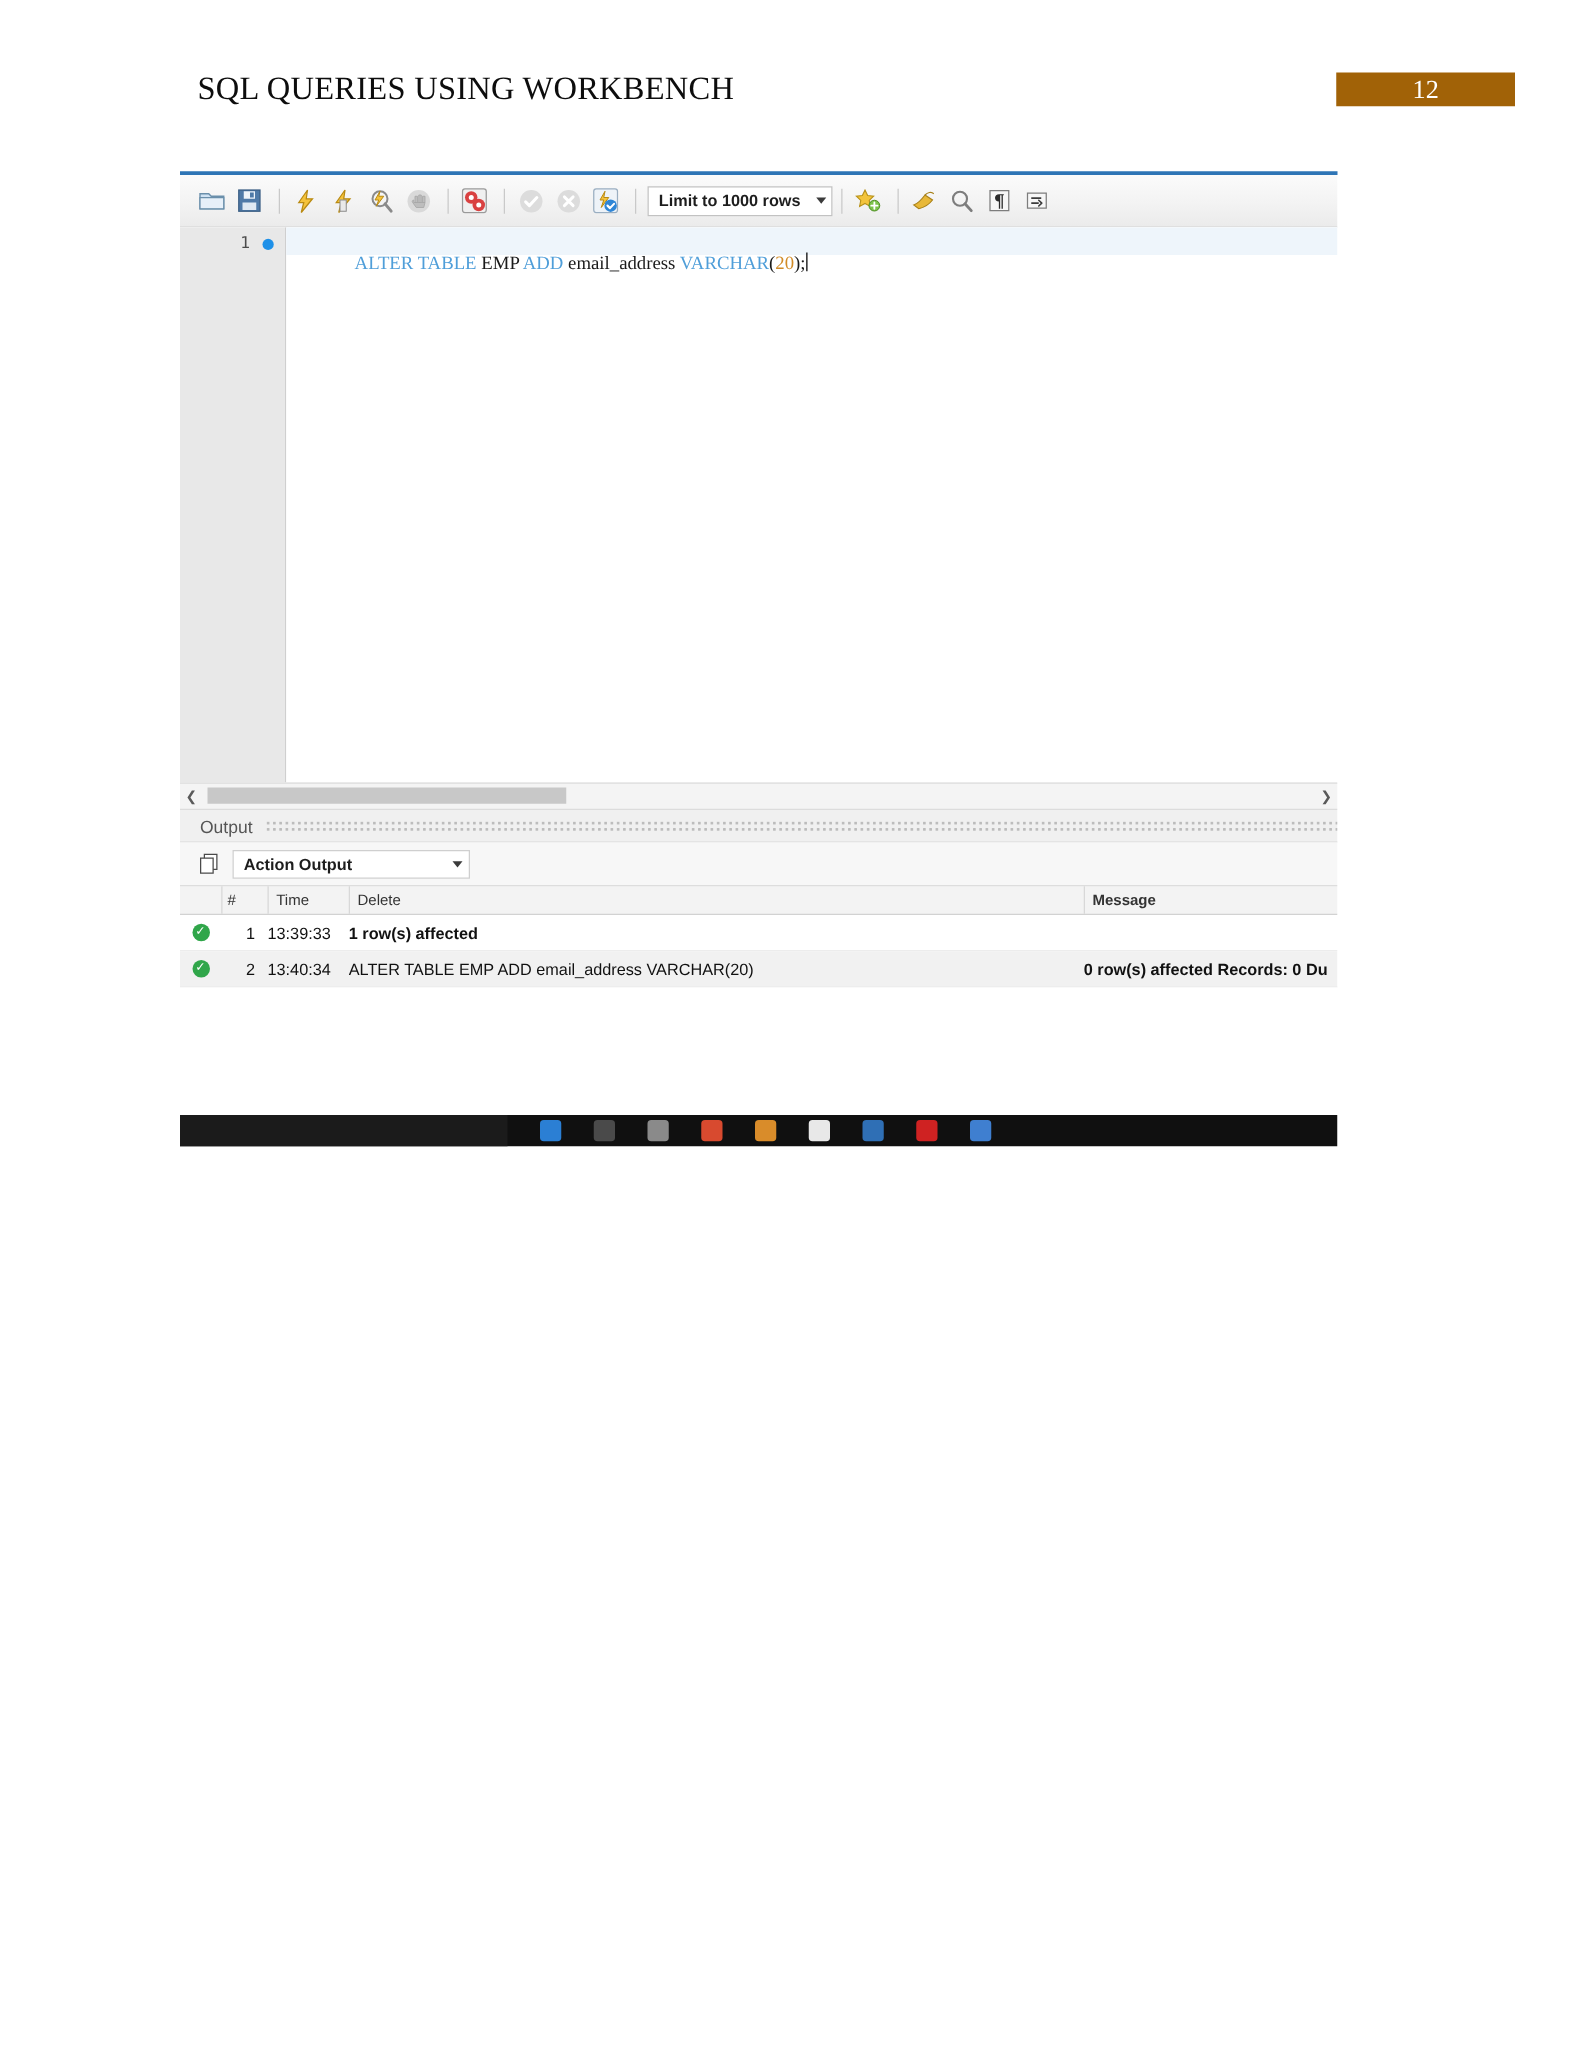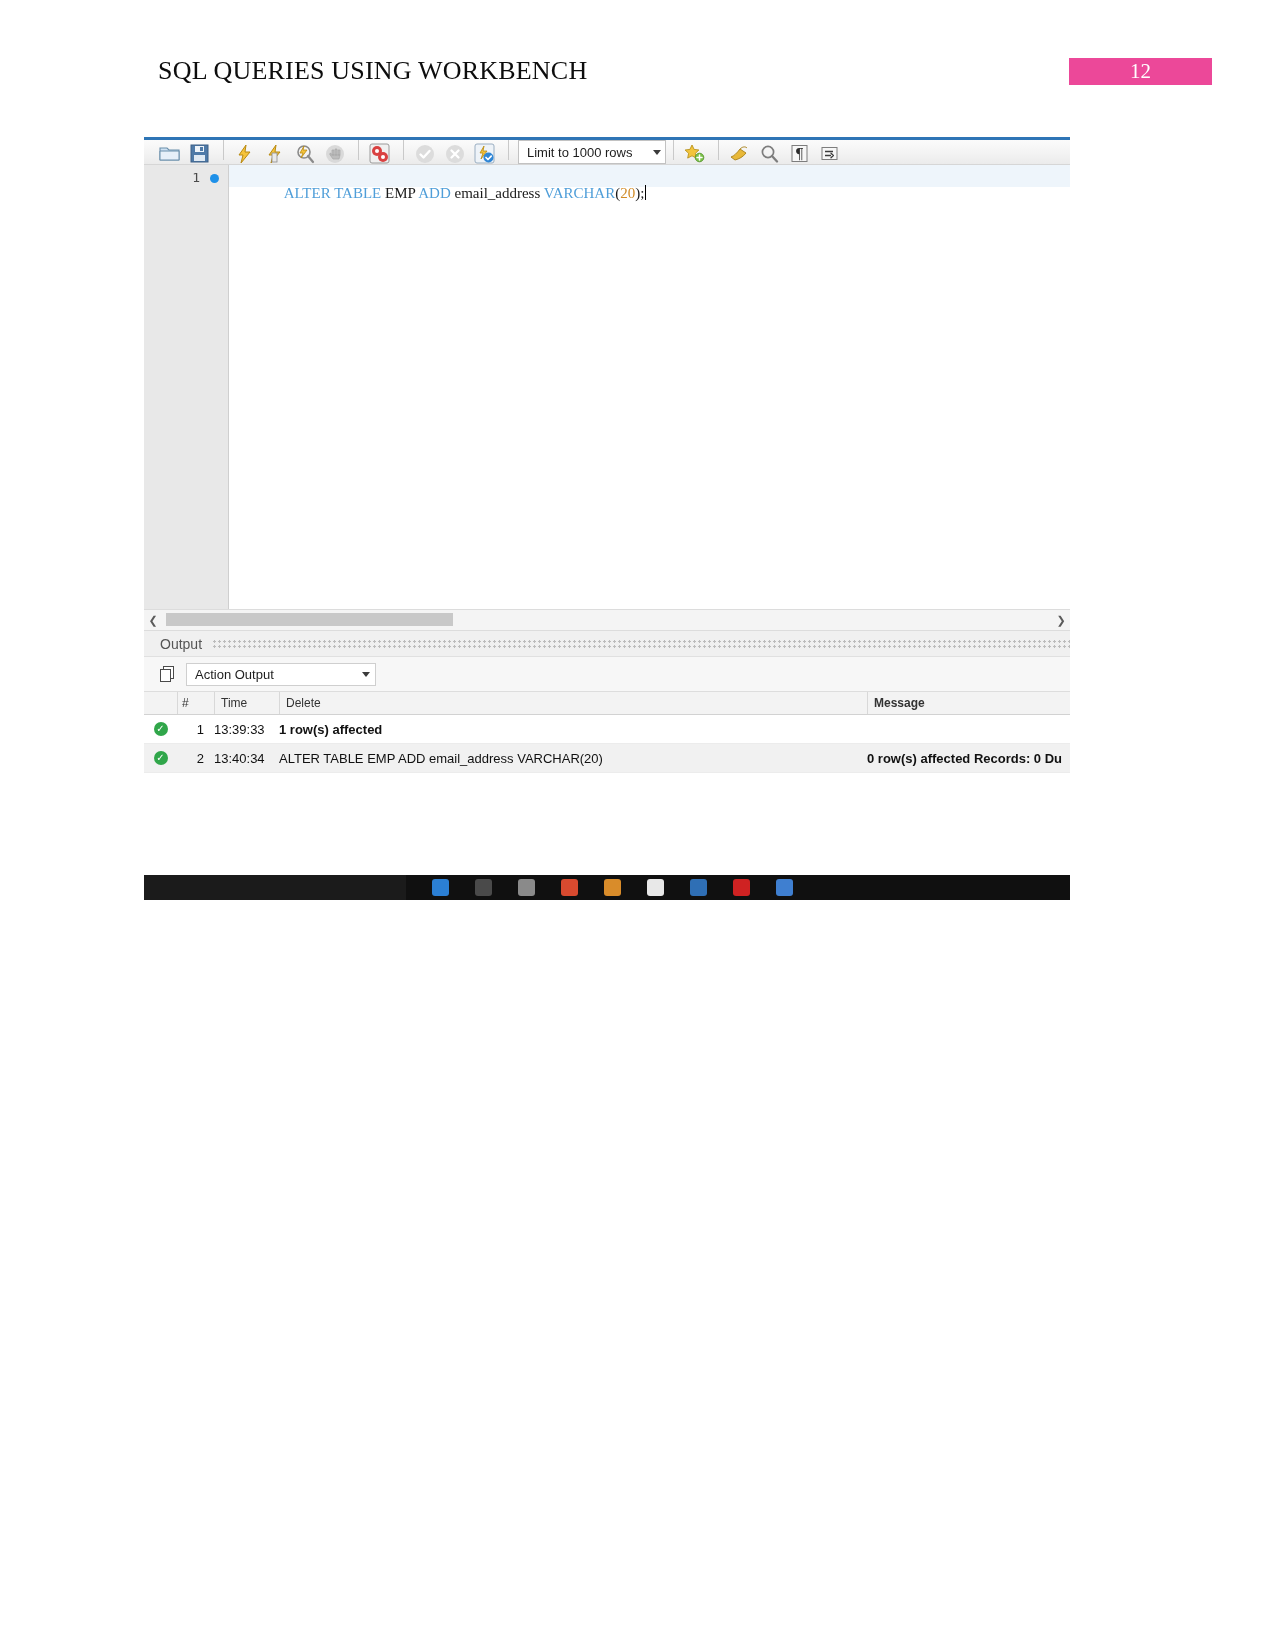--- a/index.html
+++ b/index.html
@@ -12,38 +12,38 @@
 
   
   .doc-header{position:absolute;left:0;top:0;width:1110px;height:120px;}
   .doc-title{
     position:absolute;left:158px;top:56px;
     font-family:"Liberation Serif", serif;
     font-size:26px;color:#0d0d0d;letter-spacing:.2px;white-space:nowrap;
   }
   .page-badge{
     position:absolute;left:1069px;top:58px;width:143px;height:27px;
-    background:#ec4899;color:#ffffff;
+    background:#a16207;color:#ffffff;
     font-family:"Liberation Serif", serif;font-size:21px;
     display:flex;align-items:center;justify-content:center;
   }
 
   
   .wb{
     position:absolute;left:144px;top:137px;width:926px;height:785px;
     background:#ffffff;overflow:hidden;
     border-top:3px solid #2e75b6;
   }
 
   
   .wb-toolbar{
-    position:relative;height:25px;width:100%;
+    position:relative;height:42px;width:100%;
     background:linear-gradient(to bottom,#fbfbfb 0%,#f3f3f3 55%,#ebebeb 100%);
     border-bottom:1px solid #d6d6d6;
-    display:flex;padding-left:12px;box-sizing:border-box;
+    display:flex;align-items:center;padding-left:12px;box-sizing:border-box;font-weight:bold;
   }
   .tb-btn{
     width:27px;height:27px;margin-right:3px;
     display:flex;align-items:center;justify-content:center;
     border-radius:3px;position:relative;
   }
   .tb-sep{width:1px;height:20px;background:#c9c9c9;margin:0 7px;}
   .tb-ico{display:block;}
 
   .limit-box{
@@ -111,21 +111,21 @@
   .out-label{font-size:14px;color:#555;margin-right:10px;}
   .out-grip{
     flex:1;height:9px;
     background-image:radial-gradient(#b9b9b9 1px, transparent 1.1px);
     background-size:5px 5px;opacity:.95;
   }
 
   
   .out-sel-row{
     position:relative;height:34px;width:100%;background:#f7f7f7;
-    display:flex;align-items:center;padding-left:12px;box-sizing:border-box;
+    display:flex;align-items:center;padding-left:12px;box-sizing:border-box;font-weight:bold;
   }
   .copy-ico{width:22px;height:22px;margin-right:8px;display:flex;align-items:center;justify-content:center;}
   .sel-box{
     width:190px;height:23px;background:#ffffff;border:1px solid #cfcfcf;
     display:flex;align-items:center;justify-content:space-between;
     padding:0 5px 0 8px;box-sizing:border-box;
   }
   .sel-text{font-size:13px;color:#1d1d1d;}
 
   

